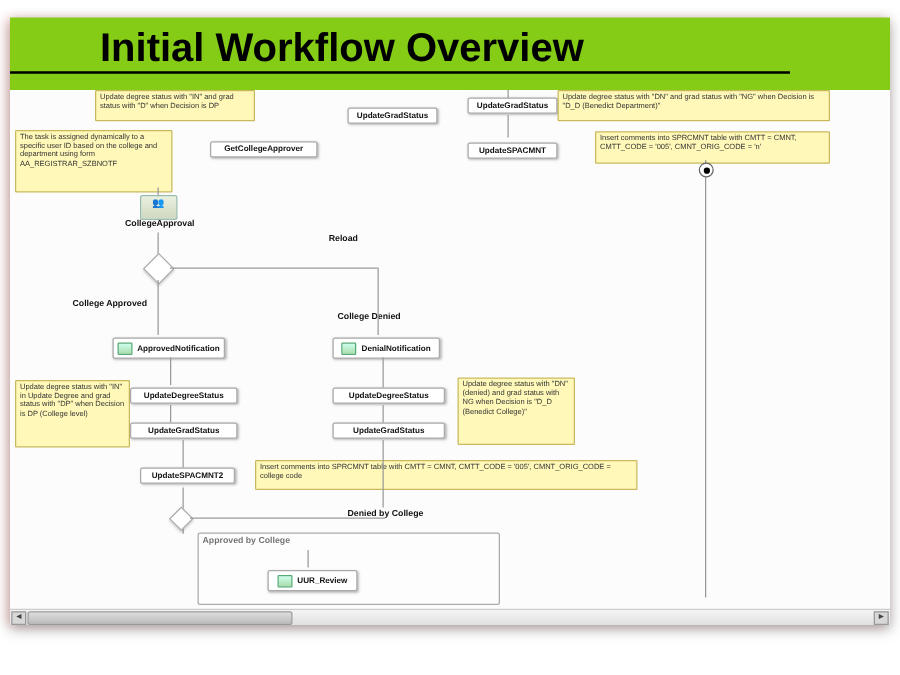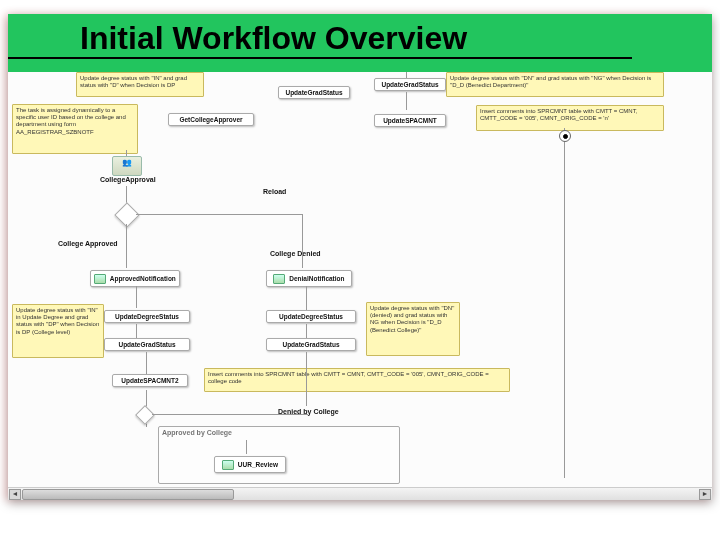--- a/index.html
+++ b/index.html
@@ -11,21 +11,21 @@
     overflow: hidden;
     position: relative;
   }
   .slide {
     position: absolute;
     top: 14px;
     left: 8px;
     right: 8px;
     bottom: 40px;
     box-shadow: 0 3px 10px rgba(0,0,0,0.35), -3px 0 8px rgba(255,0,0,0.15);
-    background: #22c55e;
+    background: #84cc16;
   }
   .title {
     font-size: 32px;
     font-weight: bold;
     color: #000;
     padding: 6px 0 0 72px;
     border-bottom: 2px solid #000;
     width: 552px;
   }
   .canvas {

